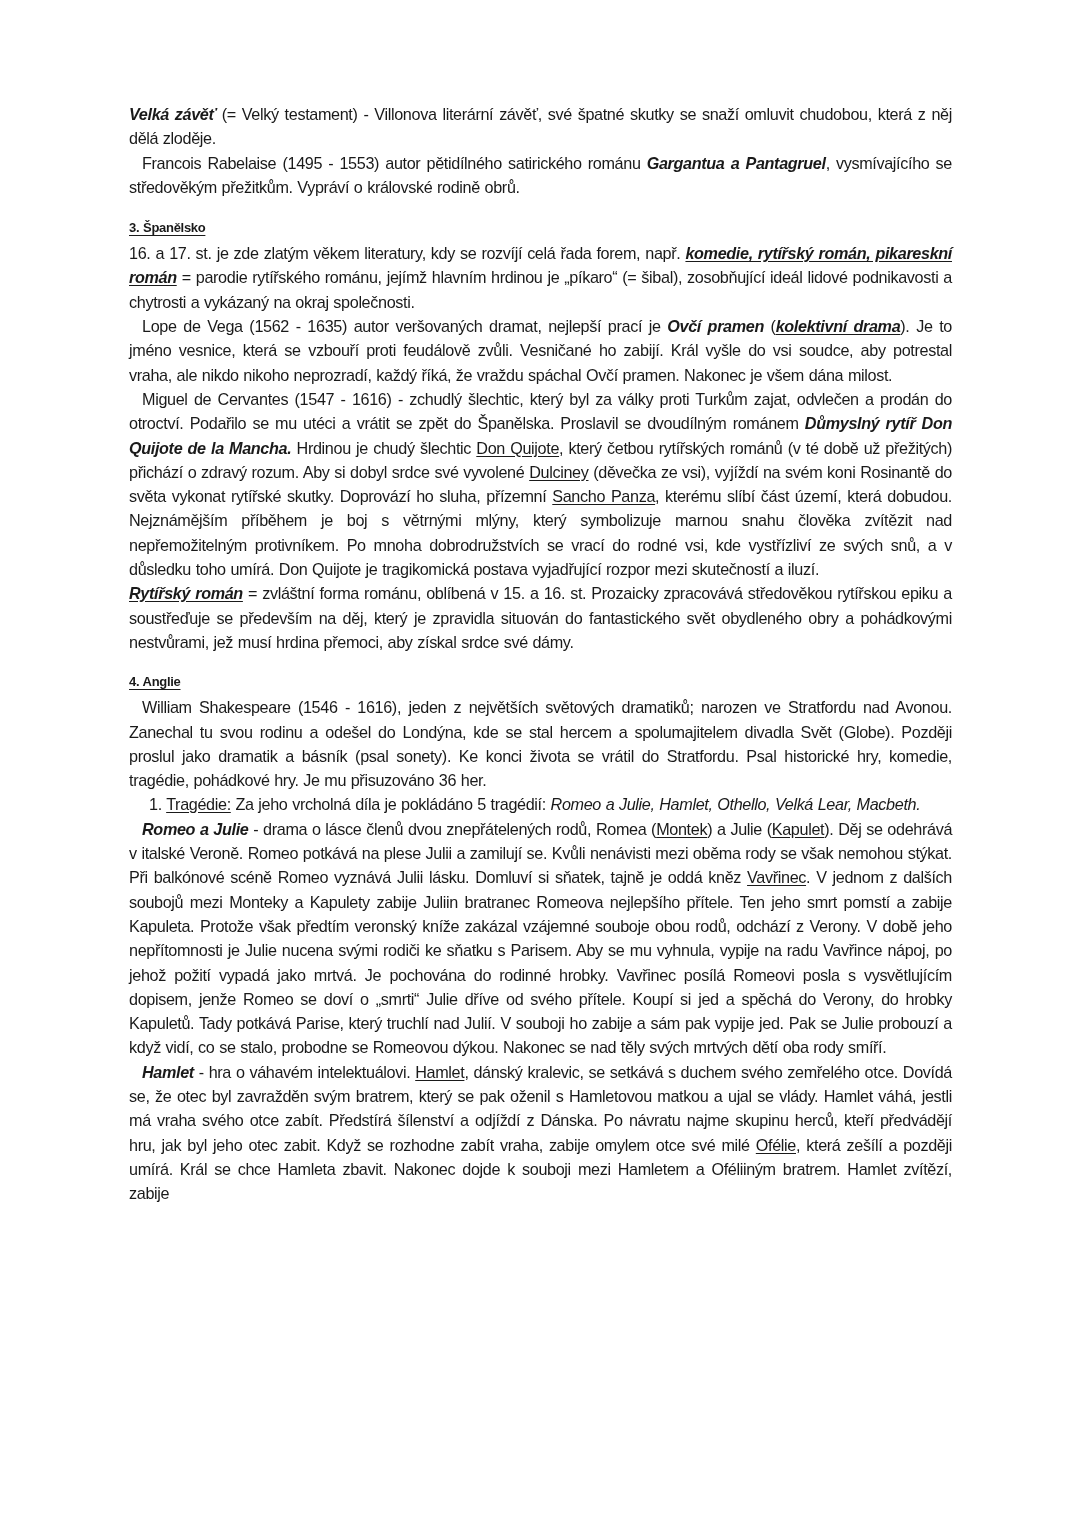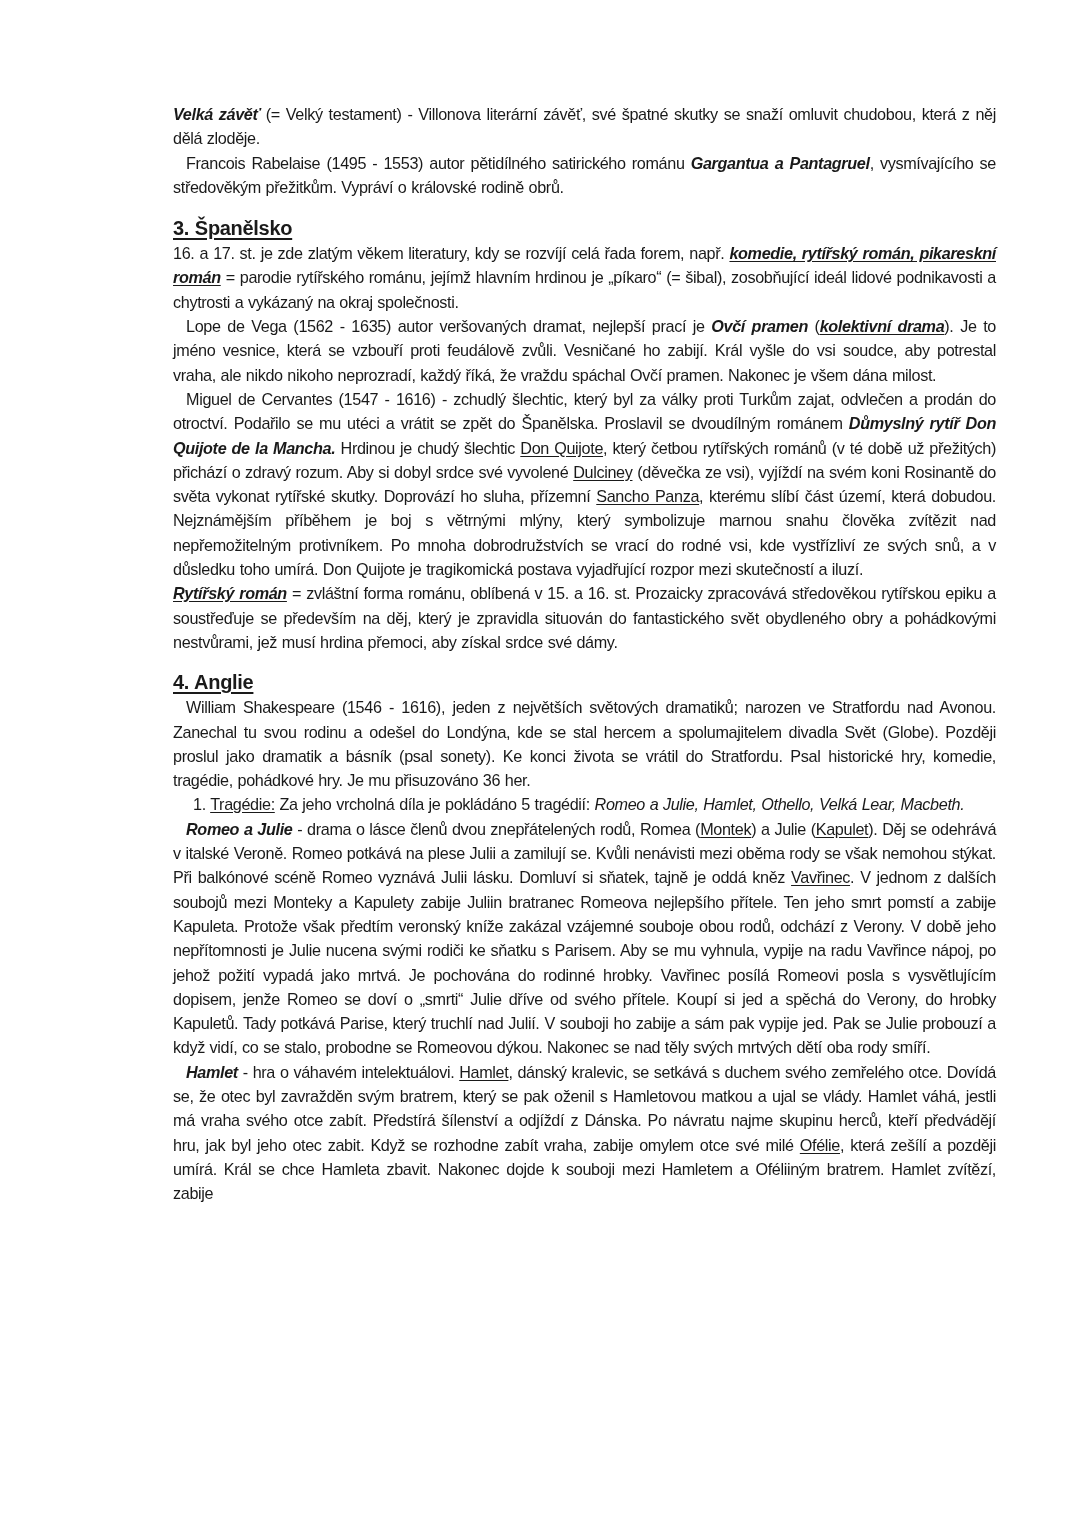--- a/index.html
+++ b/index.html
@@ -1,27 +1,27 @@
 <!DOCTYPE html>
 <html><head>
 <meta charset="utf-8">
 <style>
   html, body { margin: 0; padding: 0; background: #ffffff; }
   body { width: 1080px; height: 1527px; position: relative; overflow: hidden; }
   .page {
     position: absolute; left: 129px; top: 102px; width: 823px;
     font-family: "Liberation Sans", sans-serif;
     font-size: 16.2px; line-height: 24.3px; color: #1a1a1a;
-    letter-spacing: -0.35px; word-spacing: 0.5px; margin-left: 44px;
+    letter-spacing: -0.35px; word-spacing: 0.5px;
   }
   .para { margin: 0; text-align: justify; text-align-last: left; }
   .indent { text-indent: 13px; }
   .indent2 { text-indent: 20px; }
   .heading {
-    margin: 0; font-size: 20px; line-height: 26px; font-weight: bold;
+    margin: 0; font-size: 13px; line-height: 26px; font-weight: bold;
     text-decoration: underline; text-underline-offset: 3px; letter-spacing: -0.3px;
   }
   .gap { height: 16px; }
   .gap2 { height: 15px; }
   .b { font-weight: normal; }
   .i { font-style: italic; }
   .bi { font-weight: bold; font-style: italic; }
   .u { text-decoration: underline; text-underline-offset: 2px; }
   .biu { font-weight: bold; font-style: italic; text-decoration: underline; text-underline-offset: 2px; }
 </style>

